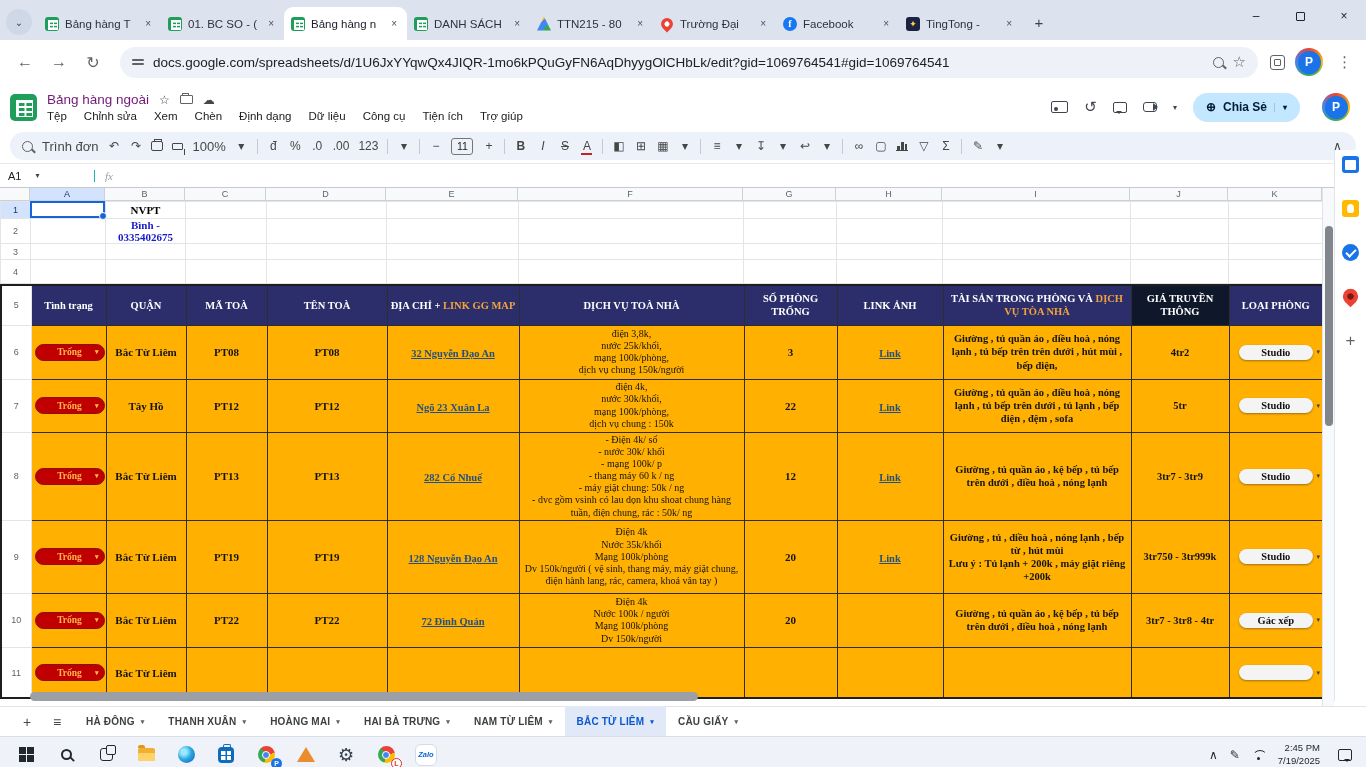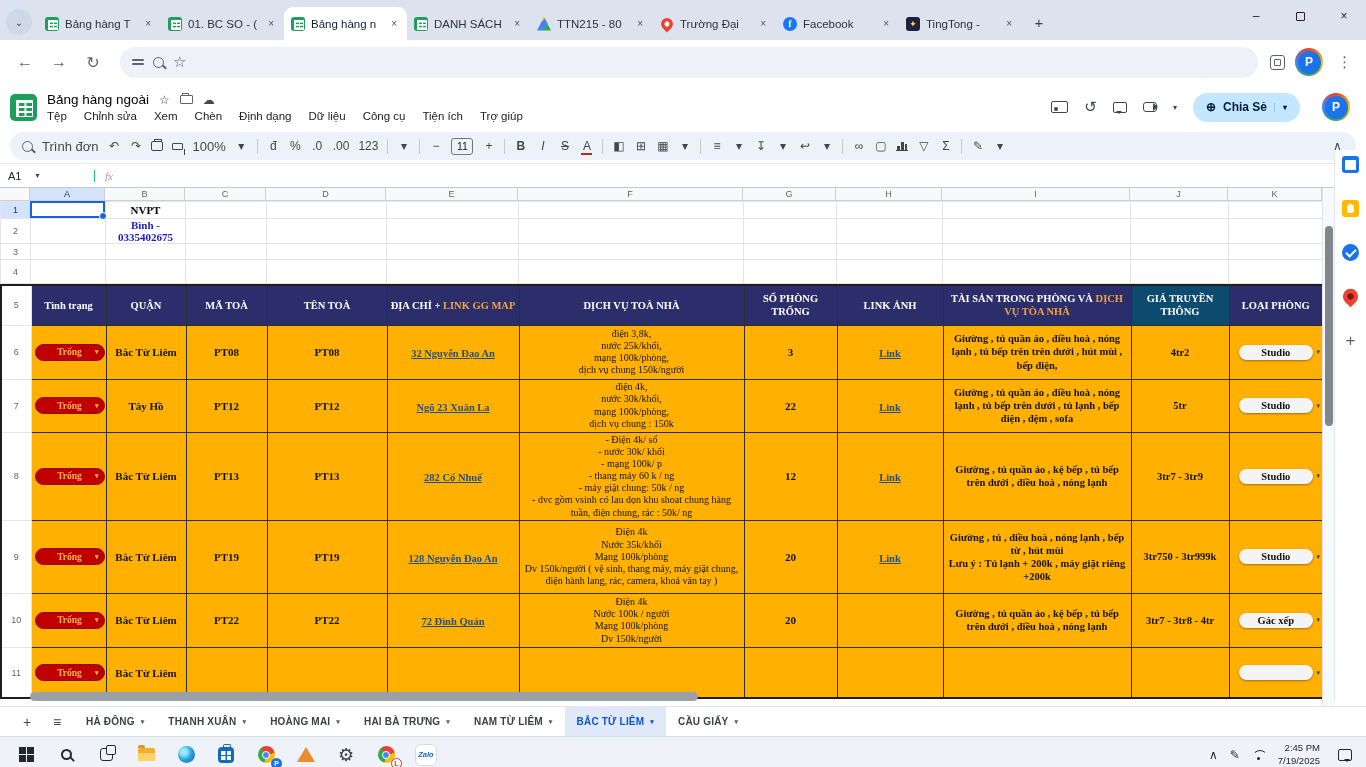--- a/index.html
+++ b/index.html
@@ -42,21 +42,21 @@
   .avatar-ring{width:28px;height:28px;border-radius:50%;background:conic-gradient(#ea4335,#fbbc05,#34a853,#4285f4,#ea4335);display:flex;align-items:center;justify-content:center;margin:0 6px}
   .avatar{width:23px;height:23px;border-radius:50%;background:#1a73e8;color:#fff;font:bold 12px "Liberation Sans",sans-serif;display:flex;align-items:center;justify-content:center}
   .kebab{font-size:15px;color:#5f6368;padding:0 4px}
   
   #sheetsheader{height:46px;background:#fff;display:flex;align-items:center;padding:0 10px;gap:10px}
   .sheets-logo{width:27px;height:27px;border-radius:5px;background:#1e9e5a;position:relative;flex:none}
   .sheets-logo::after{content:"";position:absolute;left:6px;top:6px;width:15px;height:15px;background:
     linear-gradient(#fff 2px,transparent 2px) 0 0/15px 5px,linear-gradient(90deg,#fff 2px,transparent 2px) 0 0/7.5px 15px,#1e9e5a;border:1.5px solid #fff}
   #titleblock{flex:1}
   .titlerow{display:flex;align-items:center;gap:10px}
-  #doctitle{font-size:13.5px;color:#000000}
+  #doctitle{font-size:13.5px;color:#701a75}
   .tico{color:#444746;font-size:12px}
   .mini-folder{width:13px;height:9px;border:1.3px solid #5f6368;border-radius:1px;position:relative;display:inline-block}
   .mini-folder::before{content:"";position:absolute;top:-3.5px;left:1px;width:5px;height:2px;border:1.3px solid #5f6368;border-bottom:none;border-radius:1px 1px 0 0}
   #menurow{display:flex;gap:17px;font-size:11.5px;color:#202124;margin-top:3px}
   #hdr-right{display:flex;align-items:center;gap:16px}
   .hico{color:#404650;font-size:15px}
   .present-ic{width:17px;height:12px;border:1.6px solid #404650;border-radius:2px;position:relative}
   .present-ic::after{content:"";position:absolute;left:2px;bottom:1px;width:4px;height:4px;border-radius:50%;background:#404650}
   .comment-ic{width:14px;height:11px;border:1.6px solid #404650;border-radius:2px;position:relative}
   .comment-ic::after{content:"";position:absolute;left:2px;bottom:-5px;border:3px solid transparent;border-top-color:#404650}
@@ -90,21 +90,21 @@
   #colheads .ch{border-right:1px solid #cdd1d6;font-size:9px;color:#5f6368;text-align:center;line-height:12px;flex:none}
   #colheads .ch.sel{background:#d3e3fd;color:#19376b}
   table.sheettbl{border-collapse:collapse;table-layout:fixed;width:1322px}
   .toprows td{border:1px solid #e2e4e8;height:16px;font:bold 11px "Liberation Serif",serif;text-align:center;overflow:hidden;padding:0}
   .toprows td.gut{background:#fff;border:1px solid #e2e4e8;font:9px "Liberation Sans",sans-serif;color:#5f6368}
   .toprows td.gut.sel{background:#d3e3fd;color:#19376b}
   .note2{color:#1a1acc}
   #datatable{border:2px solid #1e1e1e}
   #datatable th,#datatable td{border:1px solid #2d2d2d;overflow:hidden;padding:1px 3px;vertical-align:middle}
   #datatable th{background:#2b2e6b;color:#fff;font:bold 10.5px "Liberation Serif",serif;text-align:center;line-height:1.25}
-  #datatable th.teal{background:#0c4a6e}
+  #datatable th.teal{background:#0f172a}
   #datatable th .hl{color:#f2a33c}
   #datatable th.gut,#datatable td.gut{background:#fff;border:1px solid #e2e4e8;font:9px "Liberation Sans",sans-serif;color:#5f6368;font-weight:normal;text-align:center}
   #datatable td{background:#ffb000;font-family:"Liberation Serif",serif;text-align:center;color:#141414}
   td.c-district,td.c-code,td.c-name,td.c-rooms{font-weight:bold;font-size:11px}
   td.c-services{font-size:10px;text-align:left;white-space:pre-line;line-height:1.22;padding-left:4px}
   td.c-assets{font-weight:bold;font-size:10.5px;white-space:pre-line;line-height:1.25}
   td.c-price{font-weight:bold;font-size:10.5px}
   .a-link{color:#24507f;text-decoration:underline;font-weight:bold;font-size:10.5px}
   .pill-red{width:70px;height:17px;margin:0 auto;background:#c00000;border:1.6px solid #8a0f0f;border-radius:9px;display:flex;align-items:center;justify-content:center;gap:5px;color:#ffb84d;font:bold 9.5px "Liberation Serif",serif;position:relative}
   .pill-red .pcaret{font-size:7px;color:#ffb84d;position:absolute;right:5px}
@@ -229,20 +229,21 @@
     <span class="winbtn">×</span>
   </div>
 </div>
 
 <div id="chrometoolbar">
   <span class="navic">←</span>
   <span class="navic">→</span>
   <span class="navic">↻</span>
   <div id="omnibox">
     <span class="tune"></span>
+    <span id="urltext">docs.google.com/spreadsheets/d/1U6JxYYqwQx4JIQR-1mo6kPQuGyFN6AqDhyygOlCHbLk/edit?gid=1069764541#gid=1069764541</span>
     <span class="lens"></span>
     <span class="staric">☆</span>
   </div>
   <span class="extic"></span>
   <span class="avatar-ring">
       <span class="avatar">P</span>
     </span>
   <span class="kebab">⋮</span>
 </div>
 

